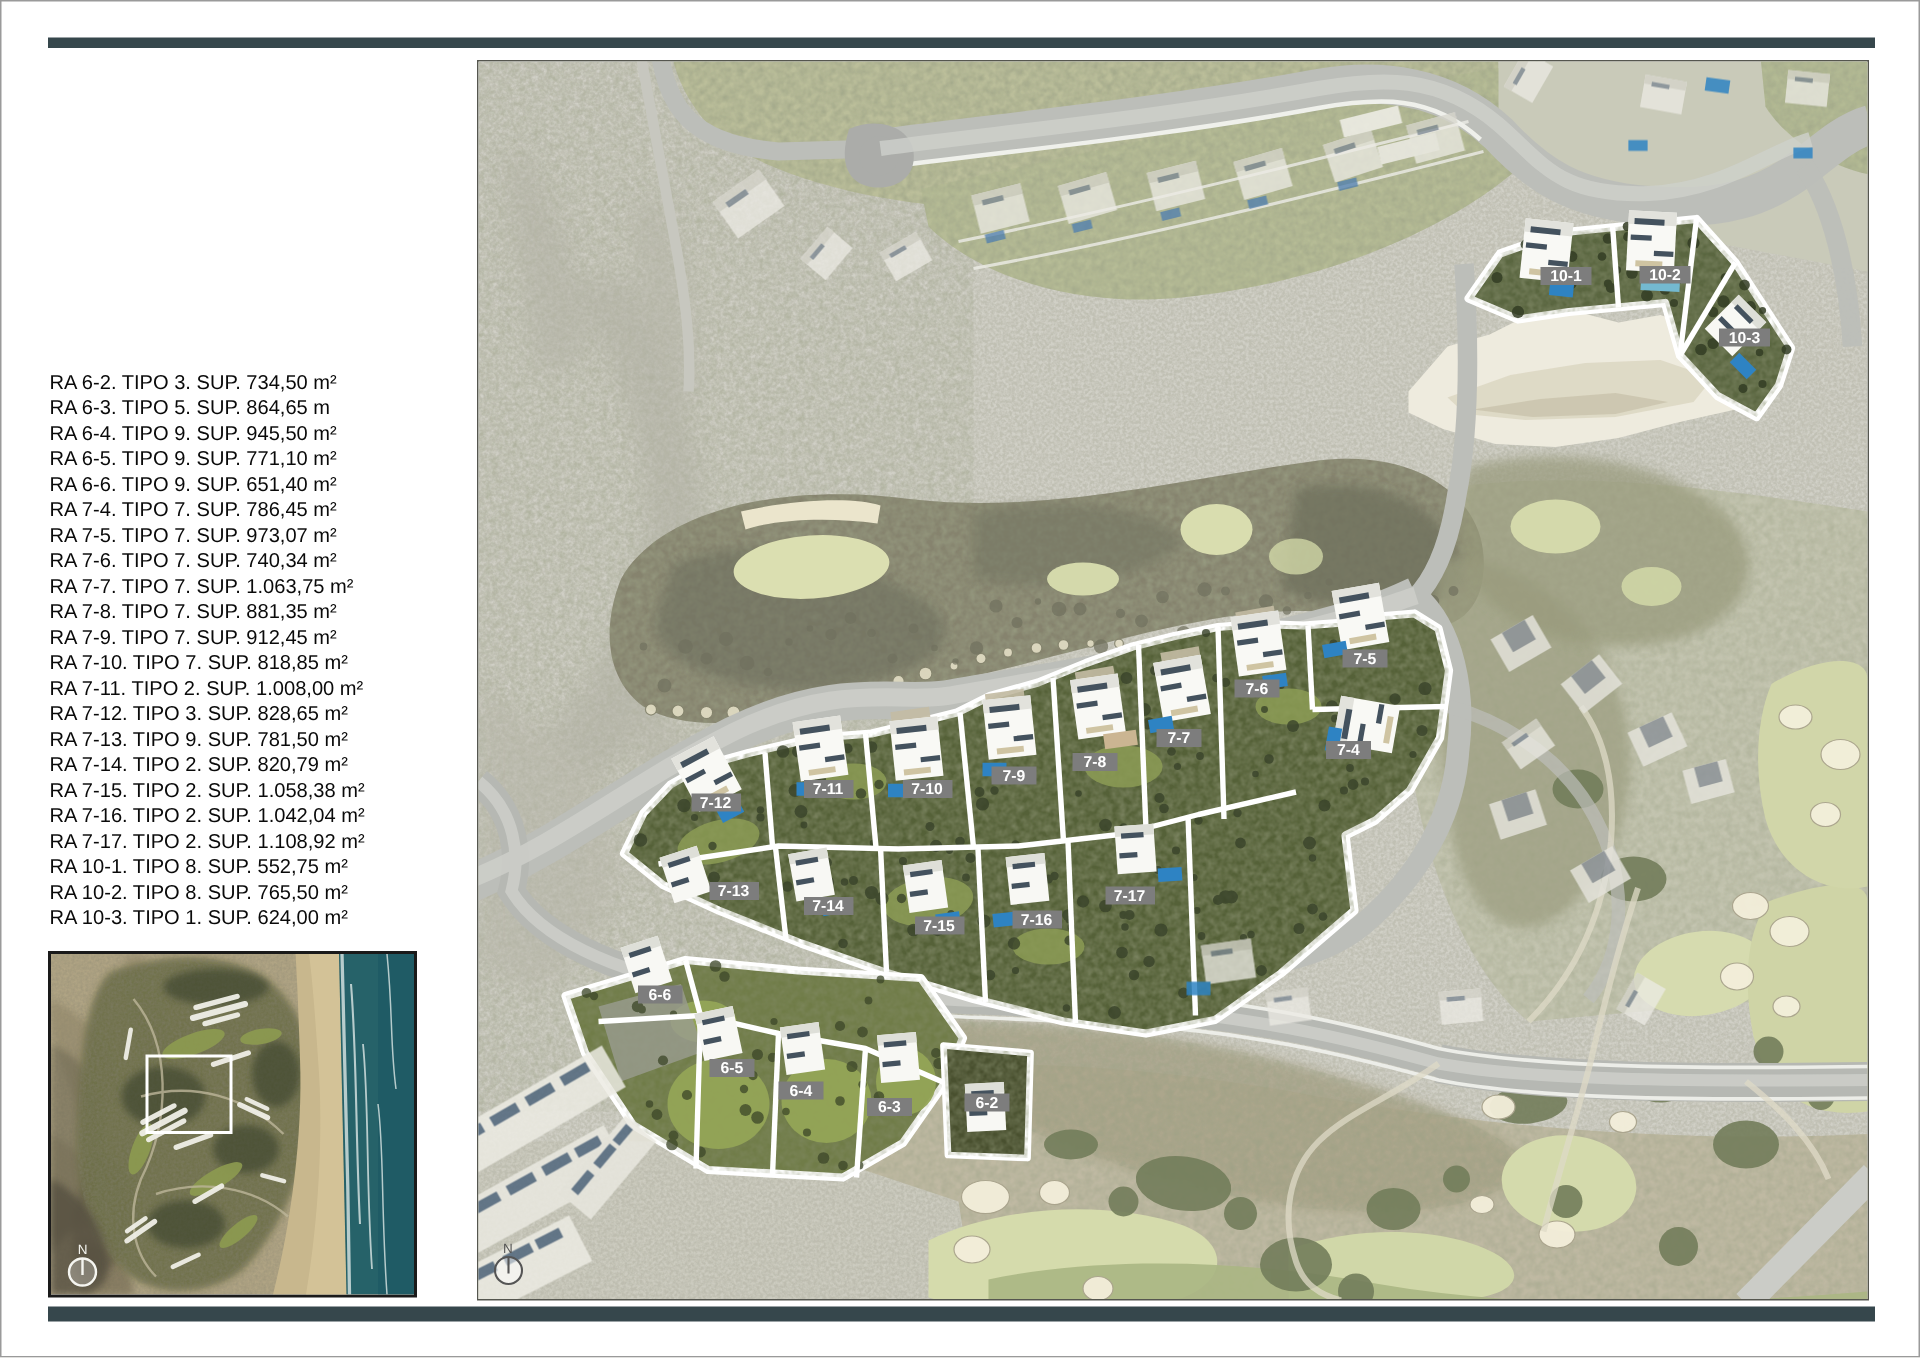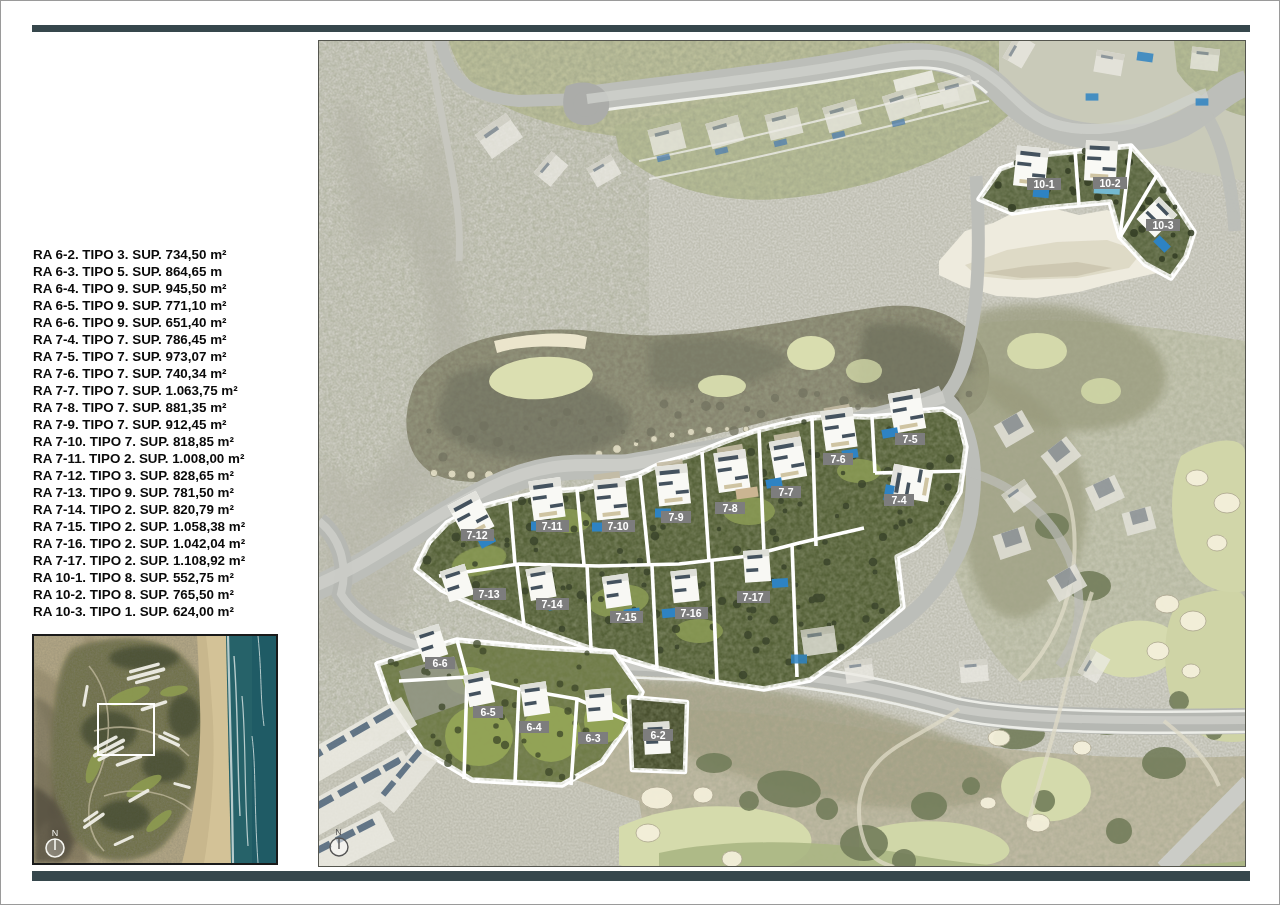--- a/index.html
+++ b/index.html
@@ -1,21 +1,21 @@
 <!DOCTYPE html>
 <html><head>
 <meta charset="utf-8">
 <style>
   html,body{margin:0;padding:0;background:#fff;}
   .page{position:relative;width:1280px;height:905px;background:#ffffff;
         border:1px solid #9a9a9a;box-sizing:border-box;overflow:hidden;
         font-family:"Liberation Sans", sans-serif;}
   .topbar{position:absolute;left:31px;top:24px;width:1218px;height:7px;background:#36474c;}
   .bottombar{position:absolute;left:31px;top:870px;width:1218px;height:10px;background:#36474c;}
-  .lots{position:absolute;left:32px;top:245px;font-weight:bold;font-size:13.4px;
+  .lots{position:absolute;left:32px;top:245px;font-weight:normal;font-size:13.4px;
         line-height:17.0px;color:#0a0a0a;letter-spacing:0px;white-space:pre;}
   .mapwrap{position:absolute;left:317px;top:39px;width:928px;height:827px;
            border:1px solid #55564f;box-sizing:border-box;}
   .miniwrap{position:absolute;left:31px;top:633px;width:246px;height:231px;
             border:2px solid #1a1a1a;box-sizing:border-box;}
 </style>
 </head>
 <body>
 <div class="page">
 

